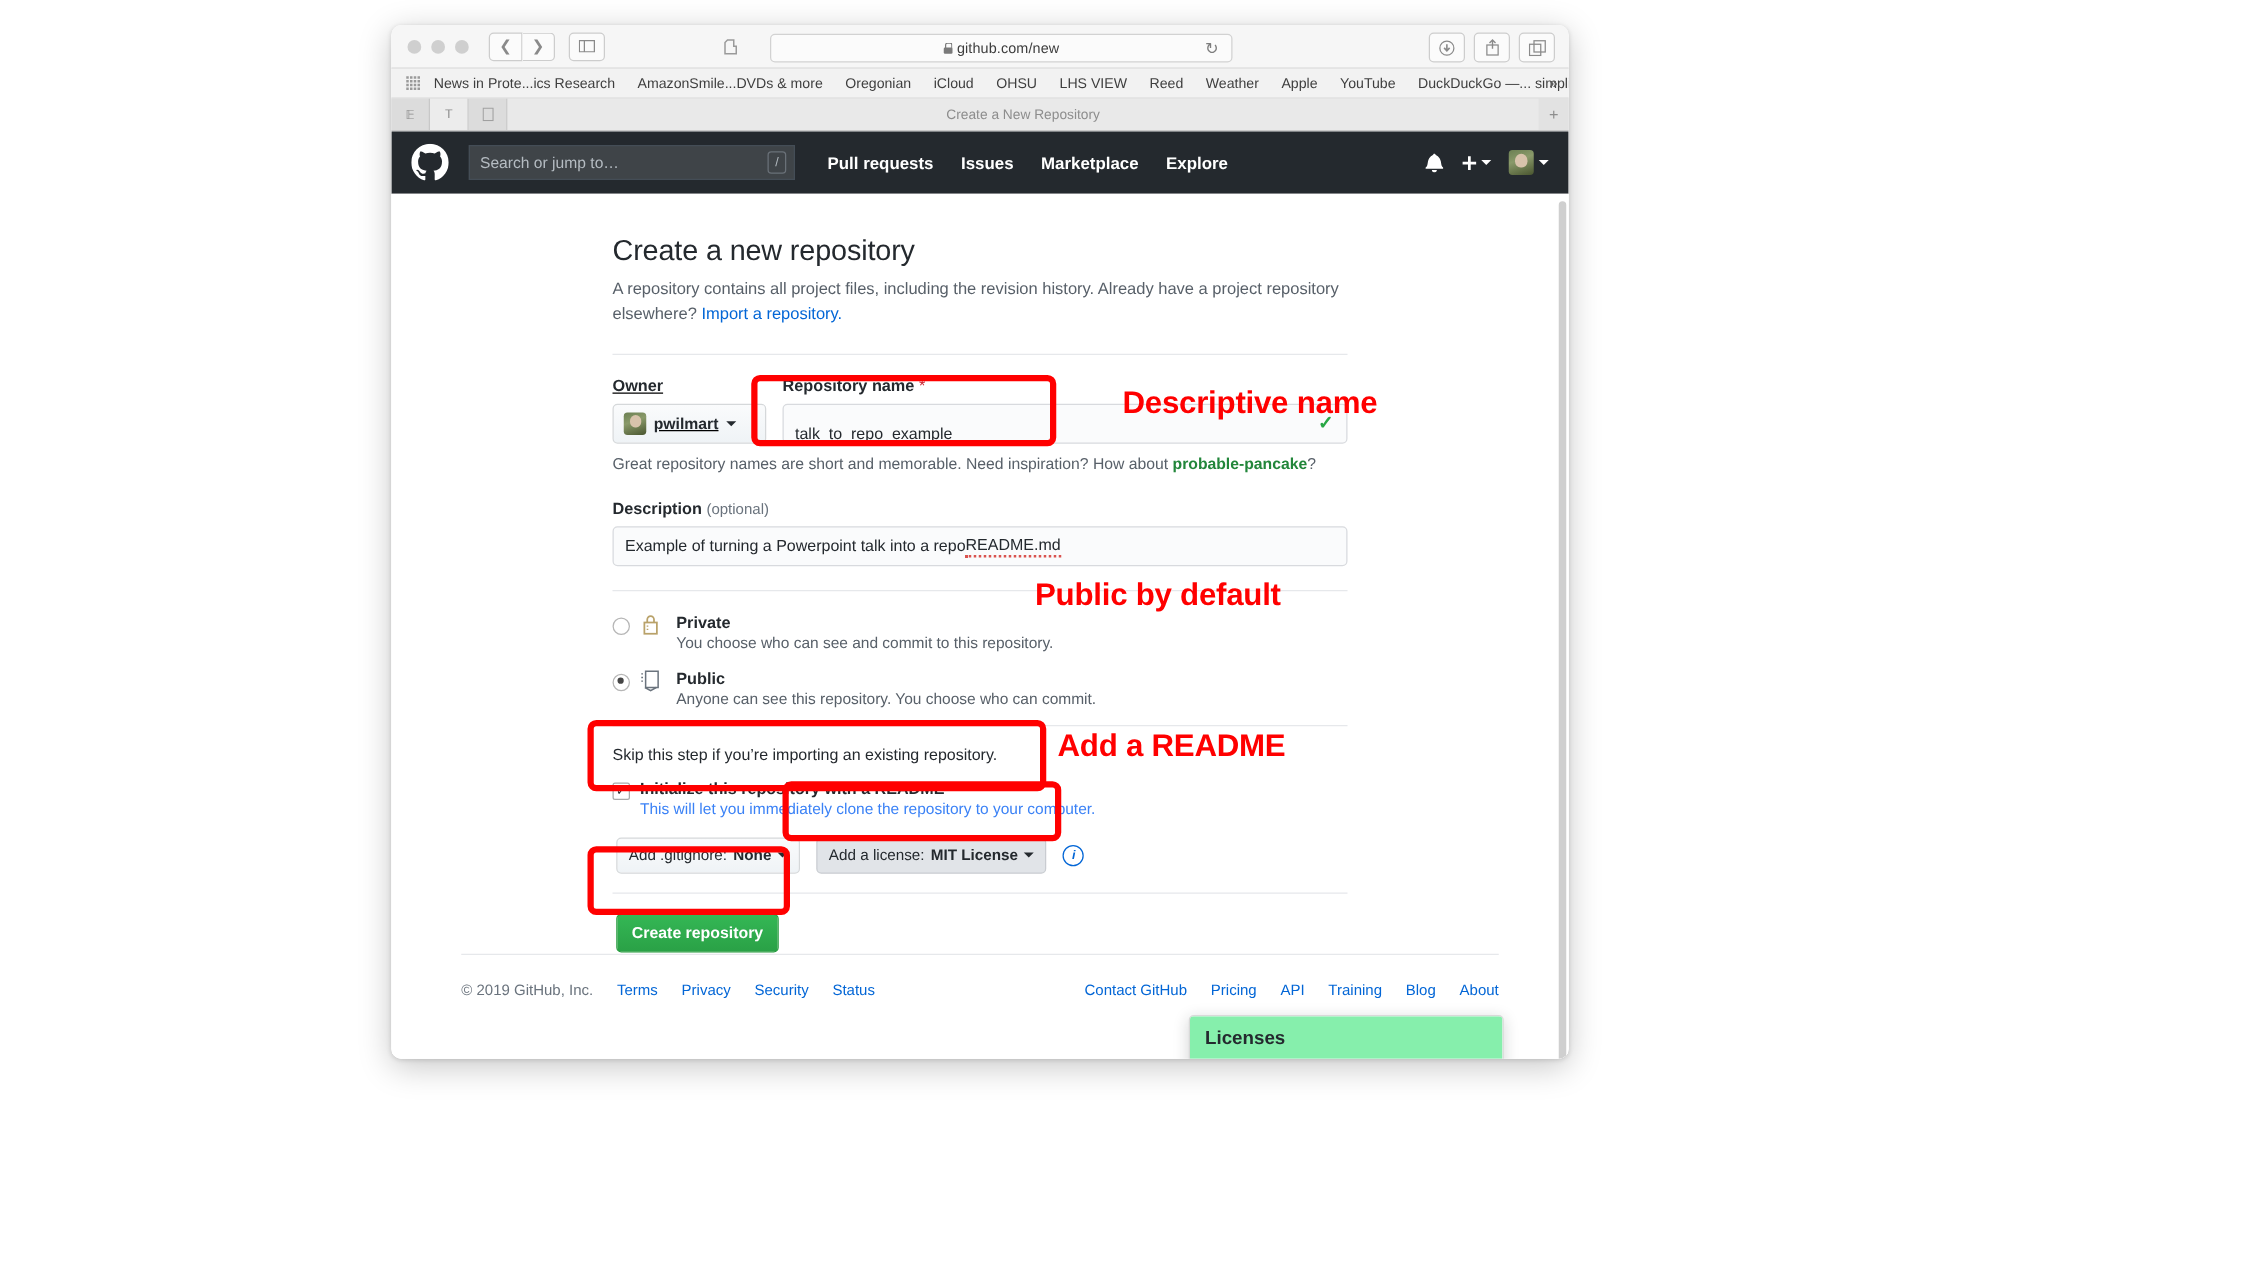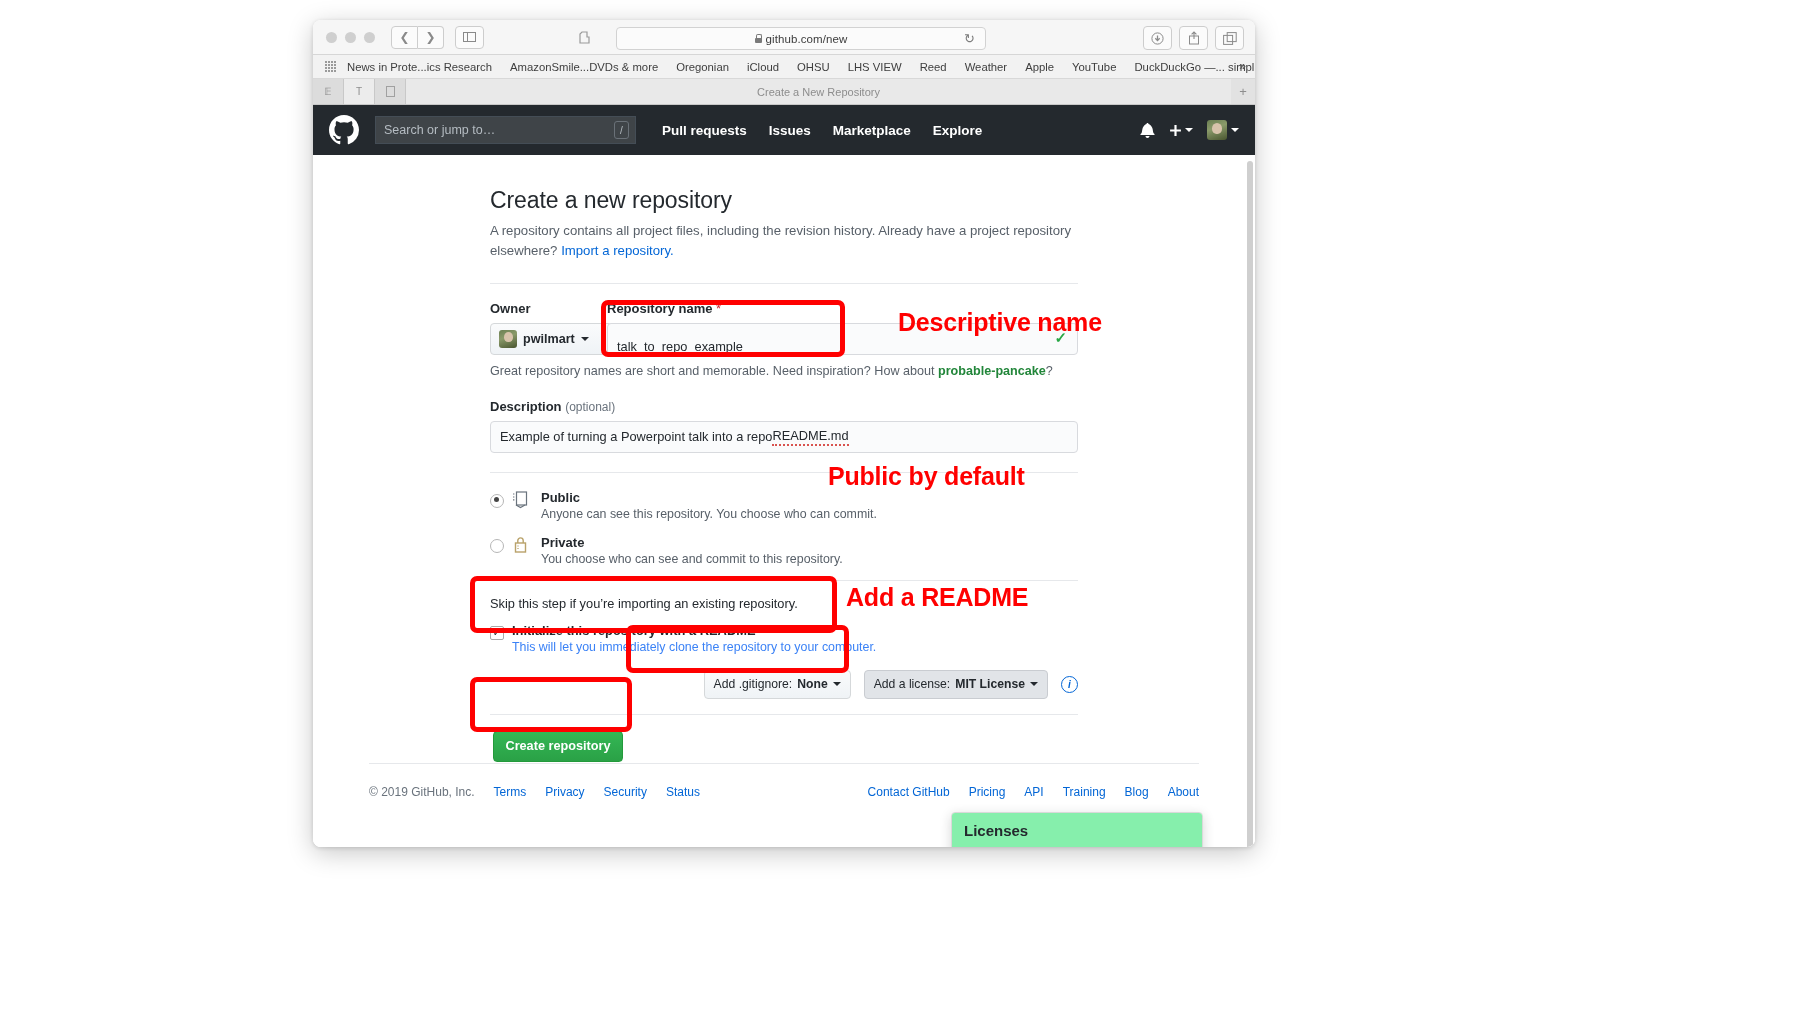--- a/index.html
+++ b/index.html
@@ -224,22 +224,22 @@
   }
   .subtitle { font-size: 13.2px; color: #586069; line-height: 1.55; margin: 0; }
   .subtitle a { color: #0366d6; text-decoration: none; text-align: center; }
   .rule { border-top: 1px solid #e6e8eb; margin: 21px 0 0 0; }
 
   .field-label { font-size: 13px; font-weight: bold; color: #24292e; }
   .req { color: #cb2431; font-weight: normal; }
   .optional { font-weight: normal; color: #6a737d; font-size: 12px; }
 
   .owner-row { display: flex; align-items: flex-start; margin-top: 17px; gap: 12px; }
-  .owner-col { width: 105px; }
-  .repo-col { flex: 1; position: relative; }
+  .owner-col { width: 105px; text-decoration: underline; }
+  .repo-col { flex: 1; position: relative; padding-left: 19px; }
   .owner-btn {
     margin-top: 7px;
     height: 30px; width: 105px;
     background: linear-gradient(#fafbfc,#eff3f6);
     border: 1px solid #d5d8da; border-radius: 4px;
     display: flex; align-items: center; gap: 6px;
     padding: 0 8px;
     font-size: 12.6px; font-weight: bold; color: #24292e;
   }
   .owner-av {
@@ -301,21 +301,21 @@
   .checkbox {
     width: 12px; height: 12px; border: 1px solid #a9a9a9;
     border-radius: 2px; background: #fff;
     margin-right: 8px; margin-top: 3px; flex:none;
     display:flex; align-items:center; justify-content:center;
     font-size: 10px; color: #24292e;
   }
   .check-text .t { font-size: 12.9px; font-weight: bold; color: #24292e; }
   .check-text .d { font-size: 12.4px; color: #3b82f6; margin-top: 2px; }
 
-  .btn-row { display: flex; align-items: center; gap: 13px; margin-top: 16px; padding-left: 3px; justify-content: flex-end;}
+  .btn-row { display: flex; align-items: center; gap: 13px; margin-top: 16px; padding-left: 3px;}
   .sel-btn {
     height: 27px;
     background: linear-gradient(#fafbfc,#eff3f6);
     border: 1px solid #d5d8da; border-radius: 4px;
     display: flex; align-items: center; gap: 5px;
     padding: 0 9px;
     font-size: 12.2px; color: #24292e;
   }
   .sel-btn.active { background: #e1e4e8; border-color: #c9ccd1; }
   .sel-btn .lbl { color: #24292e; }
@@ -582,50 +582,50 @@
               <span class="optional">(optional)</span>
             </div>
             <div class="desc-input">
               <span>Example of turning a Powerpoint talk into a repo </span>
                 <span class="misspell">README.md</span>
             </div>
           </div>
 
           <div class="vis-block">
             <div class="vis-row">
+              <div class="radio"></div>
+              <div class="vis-icon">
+                <svg width="17" height="18" viewBox="0 0 17 18">
+                  <rect x="3.5" y="7" width="10" height="9" fill="#fff" stroke="#b9a26a" stroke-width="1.4"></rect>
+                  <path d="M5.8 7 V4.6 a2.7 2.7 0 0 1 5.4 0 V7" fill="none" stroke="#b9a26a" stroke-width="1.4"></path>
+                  <line x1="6" y1="9.4" x2="6" y2="10.4" stroke="#b9a26a" stroke-width="1.3"></line>
+                  <line x1="6" y1="12" x2="6" y2="13" stroke="#b9a26a" stroke-width="1.3"></line>
+                </svg>
+              </div>
+              <div class="vis-text">
+                <div class="t">Private</div>
+                <div class="d">You choose who can see and commit to this repository.</div>
+              </div>
+            </div>
+            <div class="vis-row">
               <div class="radio on"></div>
               <div class="vis-icon">
                 <svg width="17" height="18" viewBox="0 0 17 18">
                   <rect x="4.5" y="1" width="10" height="13" fill="#fff" stroke="#6a737d" stroke-width="1.2"></rect>
                   <line x1="1.7" y1="2.5" x2="1.7" y2="3.6" stroke="#6a737d" stroke-width="1.4"></line>
                   <line x1="1.7" y1="5.4" x2="1.7" y2="6.5" stroke="#6a737d" stroke-width="1.4"></line>
                   <line x1="1.7" y1="8.3" x2="1.7" y2="9.4" stroke="#6a737d" stroke-width="1.4"></line>
                   <path d="M4 14 L8.5 16.6 L13 14" fill="none" stroke="#6a737d" stroke-width="1.2"></path>
                 </svg>
               </div>
               <div class="vis-text">
                 <div class="t">Public</div>
                 <div class="d">Anyone can see this repository. You choose who can commit.</div>
               </div>
             </div>
-            <div class="vis-row">
-              <div class="radio"></div>
-              <div class="vis-icon">
-                <svg width="17" height="18" viewBox="0 0 17 18">
-                  <rect x="3.5" y="7" width="10" height="9" fill="#fff" stroke="#b9a26a" stroke-width="1.4"></rect>
-                  <path d="M5.8 7 V4.6 a2.7 2.7 0 0 1 5.4 0 V7" fill="none" stroke="#b9a26a" stroke-width="1.4"></path>
-                  <line x1="6" y1="9.4" x2="6" y2="10.4" stroke="#b9a26a" stroke-width="1.3"></line>
-                  <line x1="6" y1="12" x2="6" y2="13" stroke="#b9a26a" stroke-width="1.3"></line>
-                </svg>
-              </div>
-              <div class="vis-text">
-                <div class="t">Private</div>
-                <div class="d">You choose who can see and commit to this repository.</div>
-              </div>
-            </div>
           </div>
 
           <div class="init-block">
             <div class="skip">Skip this step if you’re importing an existing repository.</div>
             <div class="check-row">
               <div class="checkbox">✓</div>
               <div class="check-text">
                 <div class="t">Initialize this repository with a README</div>
                 <div class="d">This will let you immediately clone the repository to your computer.</div>
               </div>

